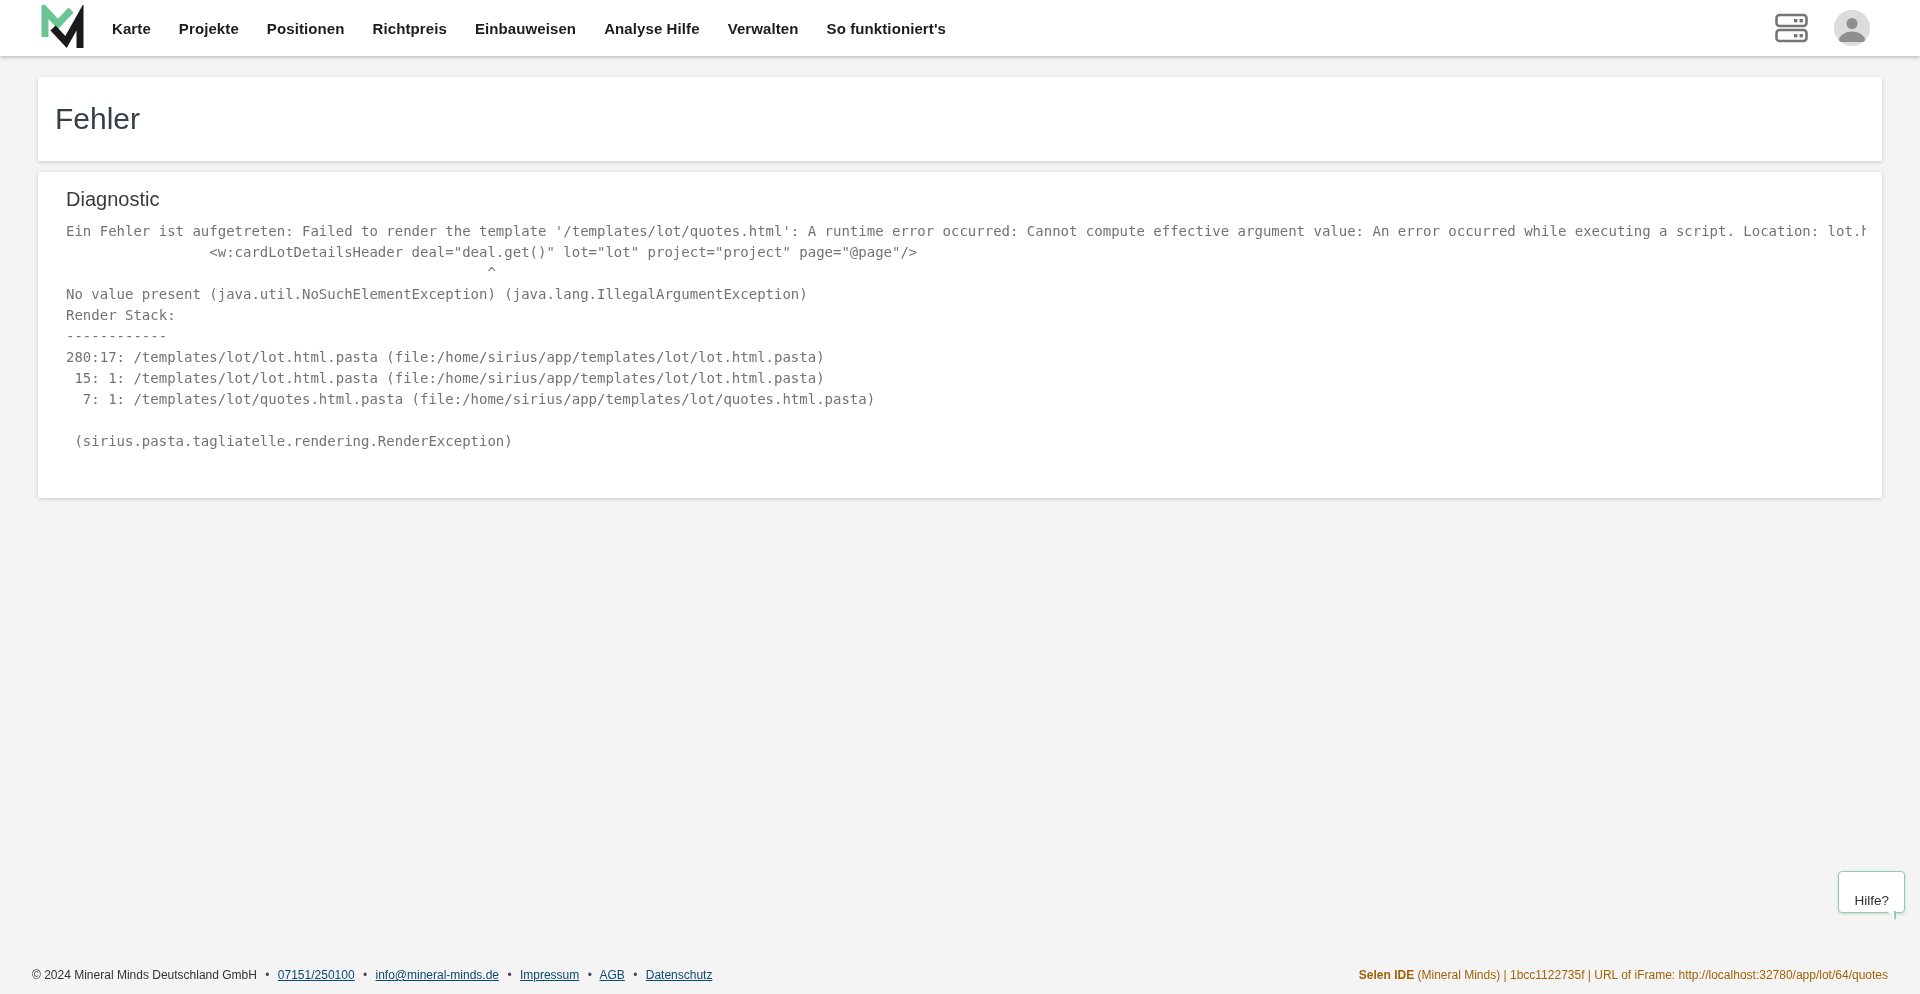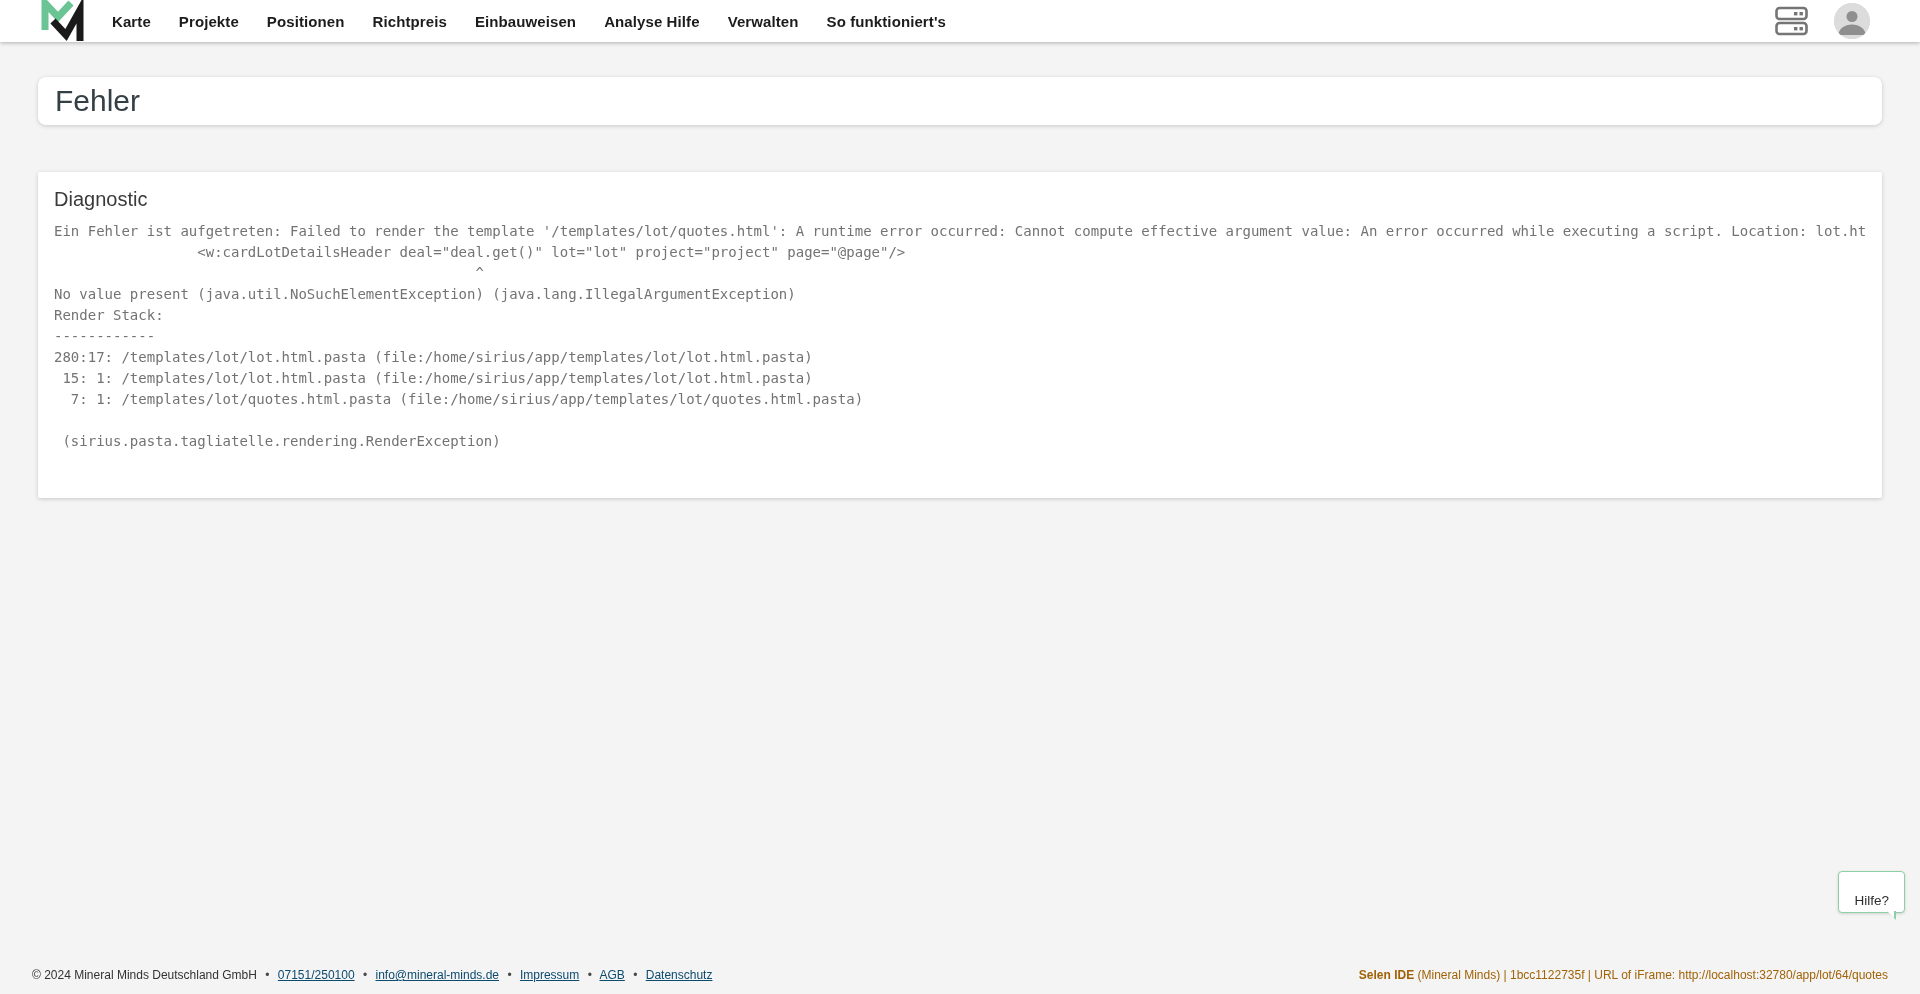--- a/index.html
+++ b/index.html
@@ -8,21 +8,21 @@
     font-family: "Liberation Sans", sans-serif;
     background: #f4f4f4;
     color: #333;
     position: relative;
     overflow: hidden;
   }
 
   
   .header {
     position: absolute; top: 0; left: 0; right: 0;
-    height: 42px;
+    height: 56px;
     background: #ffffff;
     box-shadow: 0 1px 4px rgba(0,0,0,0.28);
     display: flex; align-items: center;
     z-index: 10;
   }
   .logo { margin-left: 40px; width: 46px; height: 46px; display: block; cursor: pointer; }
   .nav { display: flex; align-items: center; margin-left: 12px; }
   .nav a {
     display: block;
     padding: 0 14px;
@@ -33,36 +33,36 @@
     letter-spacing: 0.1px;
     cursor: pointer;
   }
   .header-right { margin-left: auto; margin-right: 50px; display: flex; align-items: center; gap: 26px; }
   .icon-btn { background: none; border: none; cursor: pointer; display: flex; align-items: center; padding: 0; }
   .avatar-wrap { width: 36px; height: 36px; border-radius: 50%; overflow: hidden; background: #dcdcdc; }
 
   
   .page-title-card {
     position: absolute; top: 77px; left: 38px; right: 38px;
-    height: 48px;
+    height: 84px;
     background: #fff;
-    border-radius: 8px;
+    border-radius: 0;
     box-shadow: 0 1px 4px rgba(0,0,0,0.18);
     display: flex; align-items: center;
     padding-left: 17px;
     text-align: center;
   }
   .page-title { font-size: 30px; font-weight: 400; color: #343f46; }
 
   .diagnostic-card {
     position: absolute; top: 172px; left: 38px; right: 38px;
     background: #fff;
     border-radius: 2px;
     box-shadow: 0 1px 4px rgba(0,0,0,0.18);
-    padding: 16px 16px 46px 16px;
+    padding: 16px 16px 46px 28px;
   }
   .diagnostic-heading { font-size: 20px; font-weight: 400; color: #3a3a3a; margin-bottom: 10px; }
   .diagnostic-trace {
     font-family: "DejaVu Sans Mono", "Liberation Mono", monospace;
     font-size: 14px;
     line-height: 21px;
     color: #737373;
     white-space: pre;
     overflow: hidden;
   }

